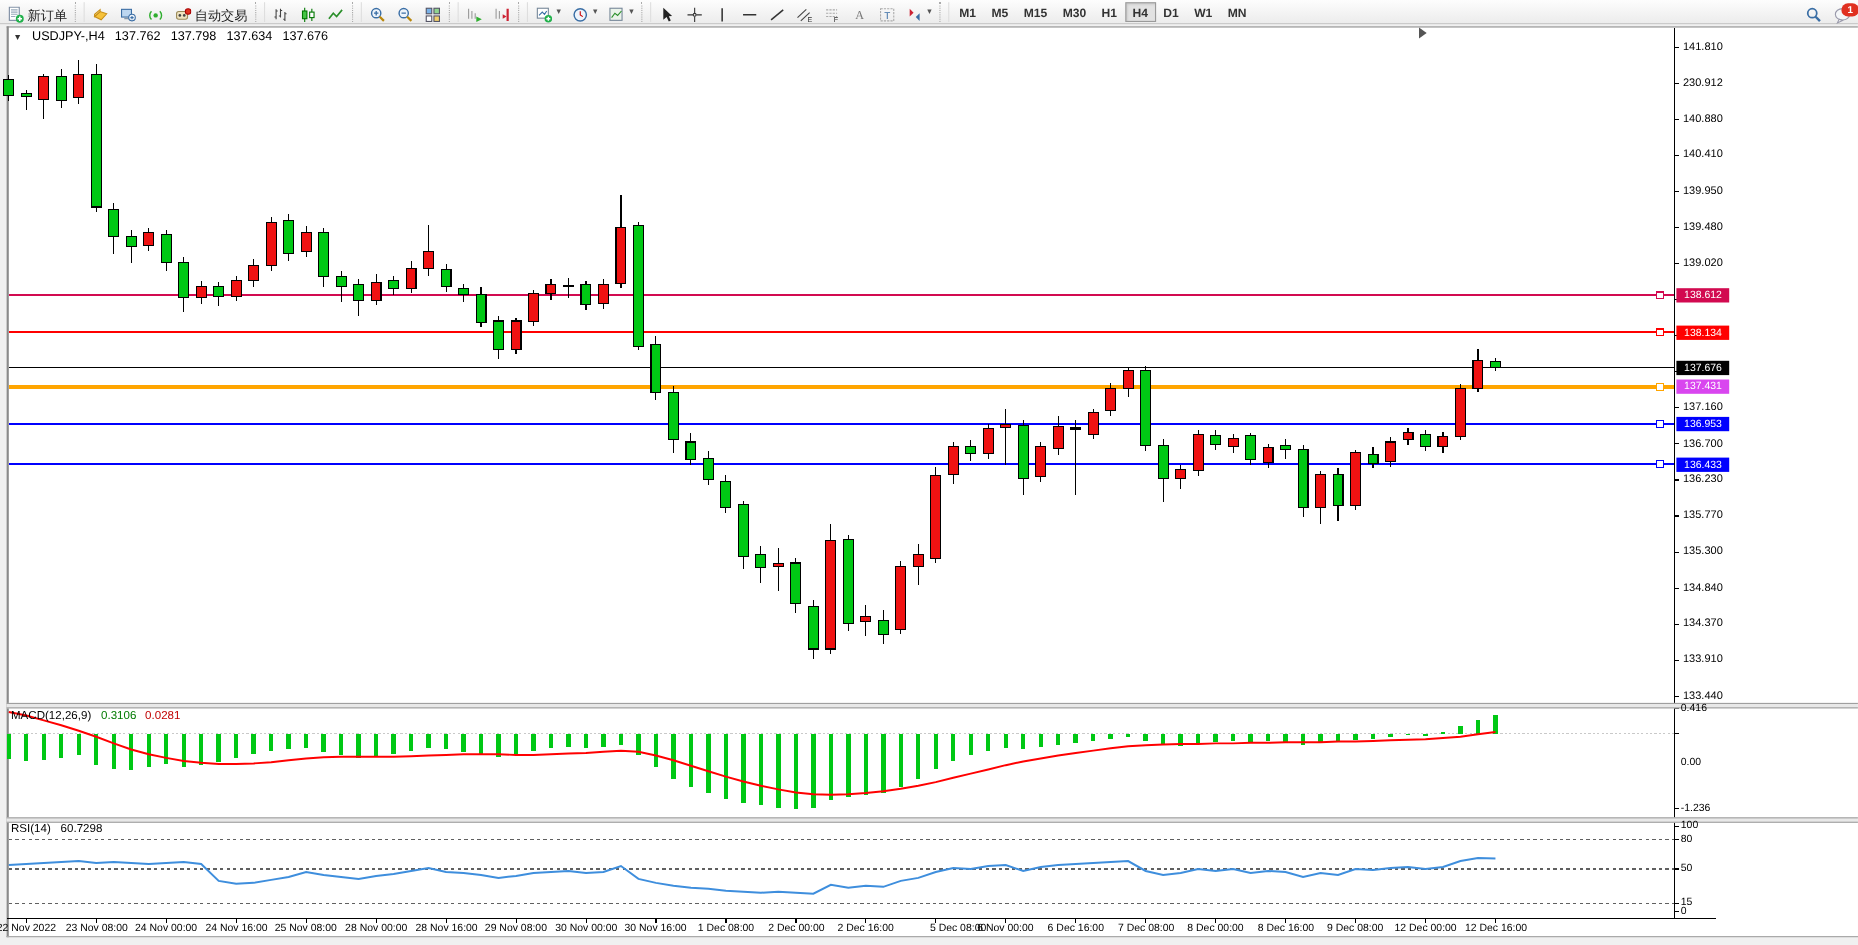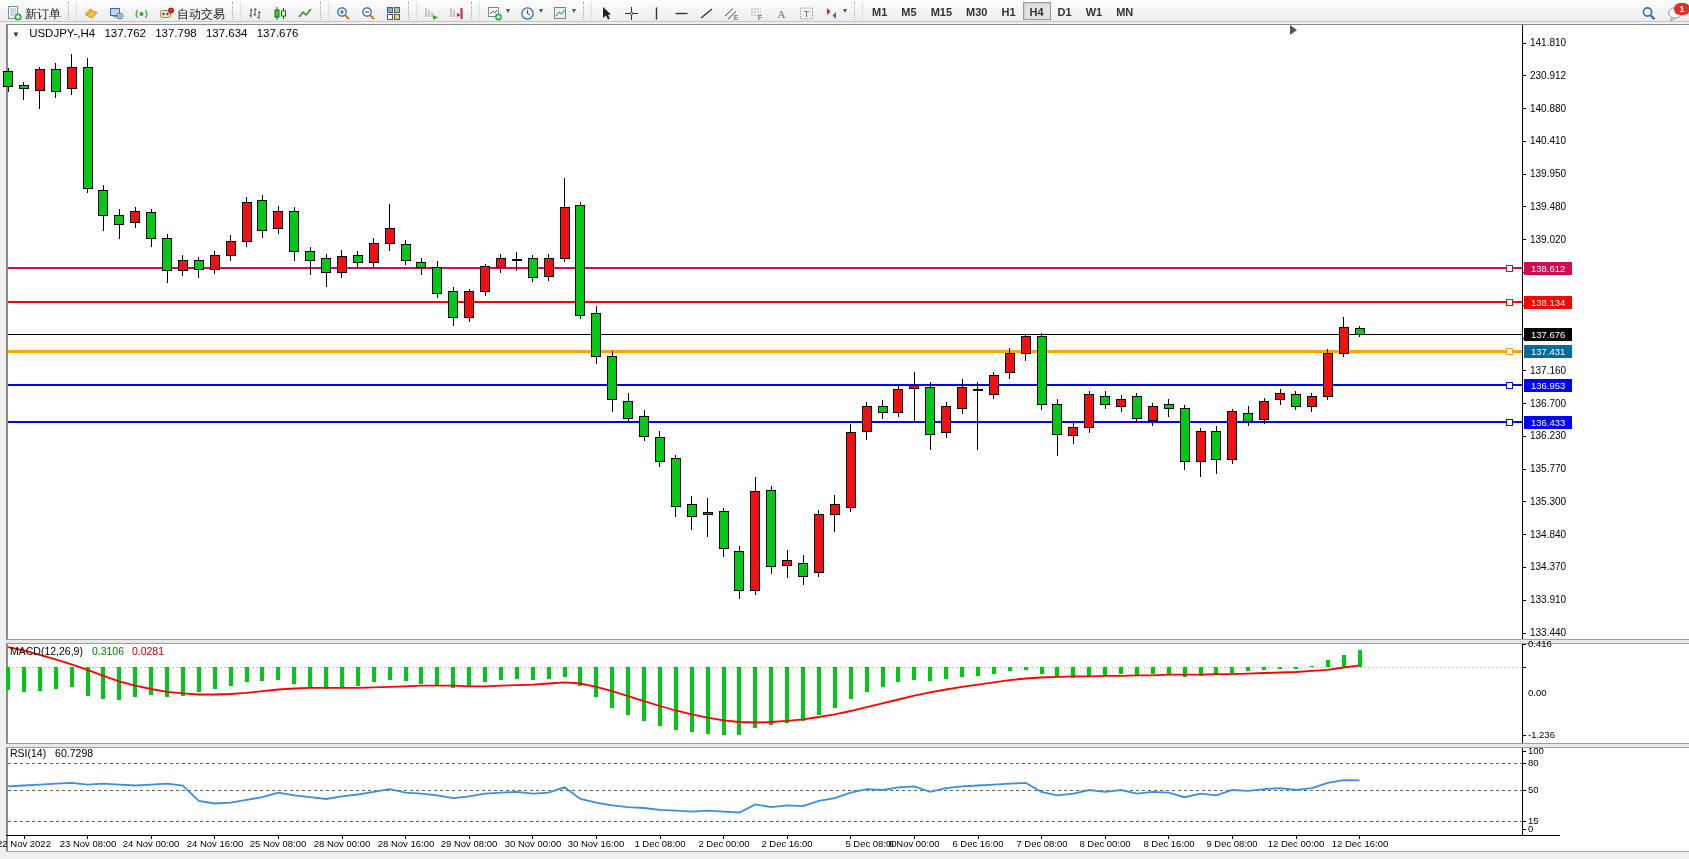--- a/index.html
+++ b/index.html
@@ -675,21 +675,21 @@
     <div class="mtick" style="top:687px">0.00</div>
     <div class="mtick" style="top:729px">-1.236</div>
     <div class="rtick" style="top:745px">100</div>
     <div class="rtick" style="top:757px">80</div>
     <div class="rtick" style="top:784px">50</div>
     <div class="rtick" style="top:815px">15</div>
     <div class="rtick" style="top:823px">0</div>
     <div class="ptag" style="top:262px;background:#d20a50">138.612</div>
     <div class="ptag" style="top:296px;background:#ff0000">138.134</div>
     <div class="ptag" style="top:328px;background:#000000">137.676</div>
-    <div class="ptag" style="top:345px;background:#0369a1">137.431</div>
+    <div class="ptag" style="top:345px;background:#d946ef">137.431</div>
     <div class="ptag" style="top:379px;background:#0000fe">136.953</div>
     <div class="ptag" style="top:416px;background:#0000fe">136.433</div>
   </div>
 <div id="time-axis-labels">
     <div class="tlabel" style="left:24px">22 Nov 2022</div>
     <div class="tlabel" style="left:88px">23 Nov 08:00</div>
     <div class="tlabel" style="left:151px">24 Nov 00:00</div>
     <div class="tlabel" style="left:215px">24 Nov 16:00</div>
     <div class="tlabel" style="left:278px">25 Nov 08:00</div>
     <div class="tlabel" style="left:342px">28 Nov 00:00</div>

